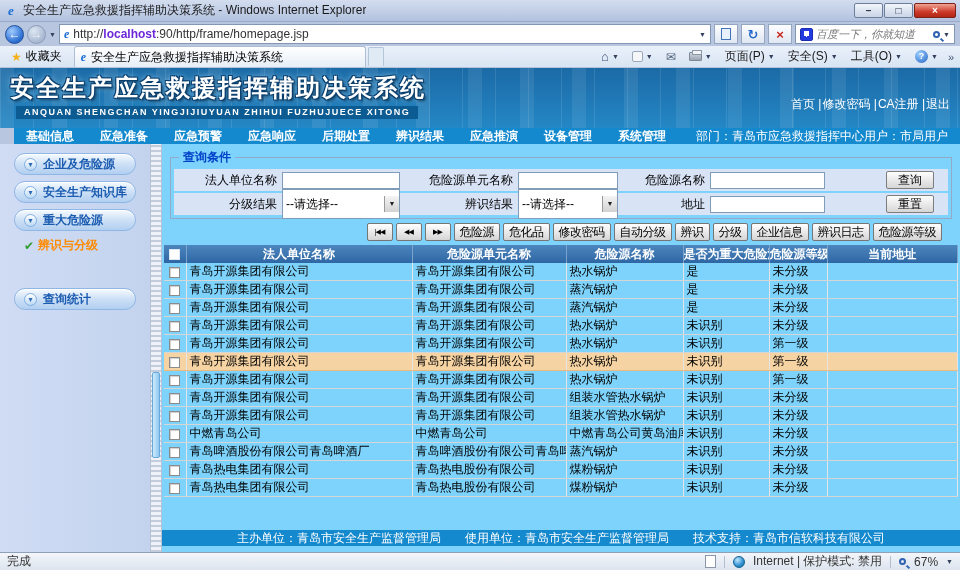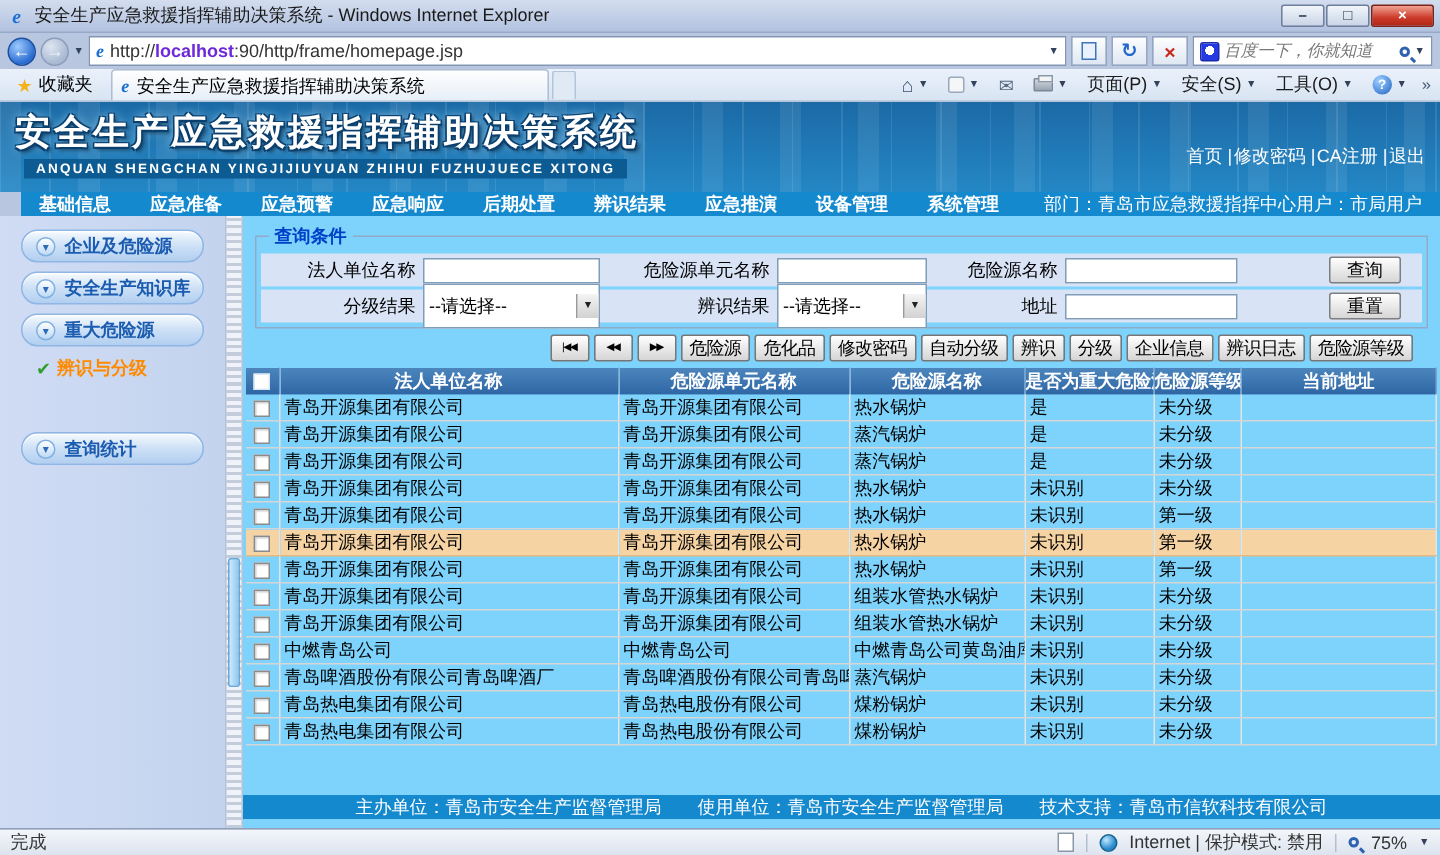--- a/index.html
+++ b/index.html
@@ -496,17 +496,17 @@
 
   <div class="statusbar">
     <span>完成</span>
     <span class="sb-spacer"></span>
     <span class="page-ico"></span>
     <span class="sb-sep"></span>
     <span class="globe"></span>
     <span>Internet | 保护模式: 禁用</span>
     <span class="sb-sep"></span>
     <span class="magnifier"></span>
-    <span>75%</span>
+    <span>67%</span>
     <span class="zoom-drop">▼</span>
   </div>
 
 </div>
 
 </body></html>

